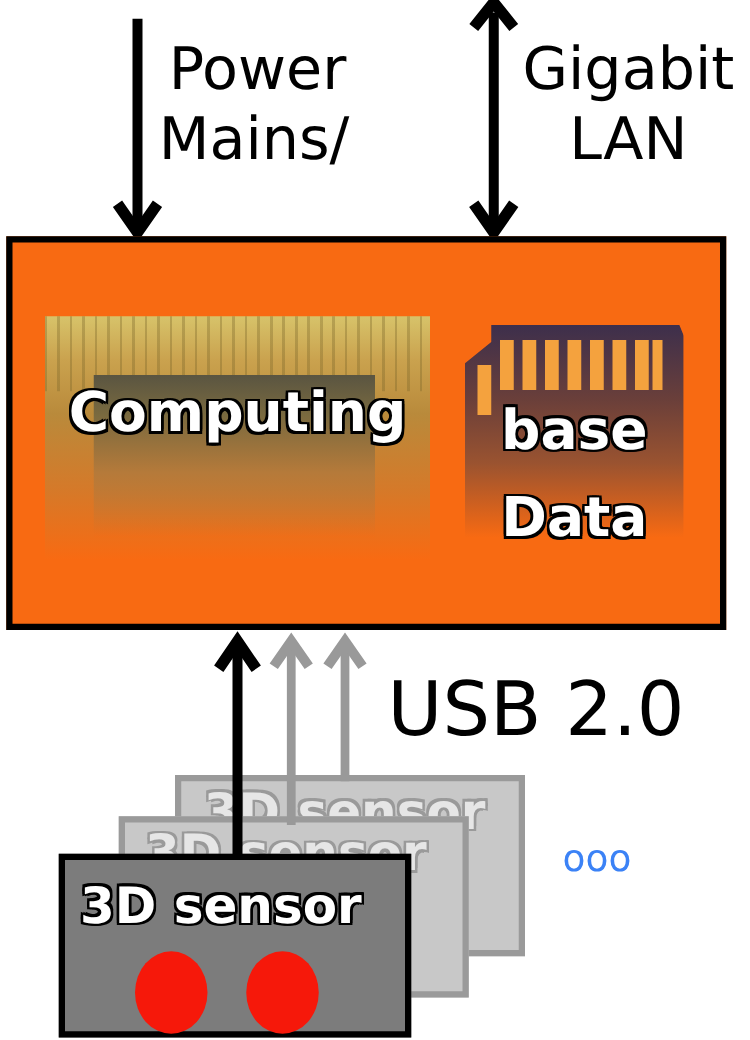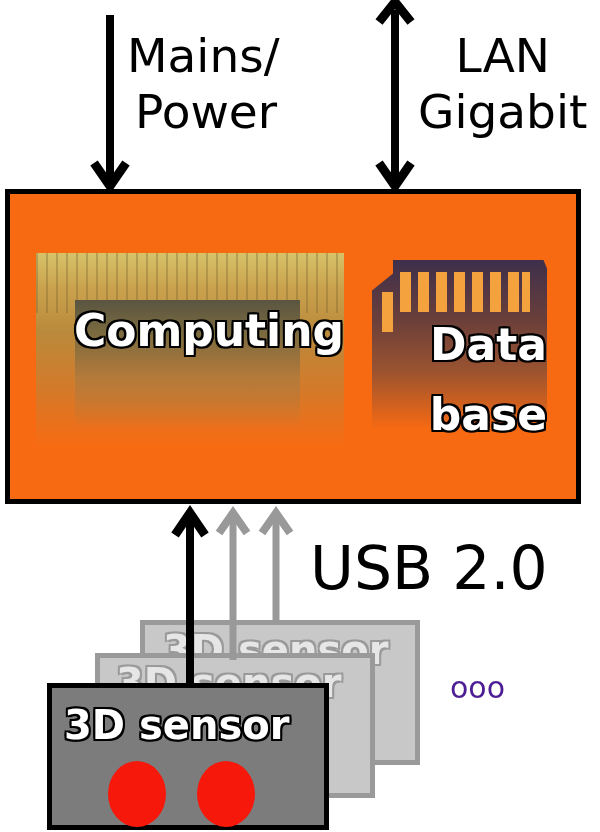--- a/index.html
+++ b/index.html
@@ -16,21 +16,21 @@
   .img-sd { left: 372px; top: 260px; width: 175px; height: 170px;
     background: linear-gradient(180deg, #3d2f4c 0%, #6a3f3a 35%, #9a5330 65%, #f86a12 100%);
     clip-path: polygon(12% 0, 98% 0, 100% 5%, 100% 100%, 0 100%, 0 18%, 12% 8%); }
   .sd-pin { position: absolute; top: 12px; width: 11px; height: 40px; background: #f4a23e; }
   .sd-pin.first { top: 32px; }
   .outlined { color: #fff; font-weight: bold; font-family: "DejaVu Sans", sans-serif;
     text-shadow: -2px -2px 0 #000, 2px -2px 0 #000, -2px 2px 0 #000, 2px 2px 0 #000,
                  0 2px 0 #000, 0 -2px 0 #000, 2px 0 0 #000, -2px 0 0 #000; }
   .outlined-gray { color: #e6e6e6; font-weight: bold;
     text-shadow: -2px -2px 0 #9a9a9a, 2px -2px 0 #9a9a9a, -2px 2px 0 #9a9a9a, 2px 2px 0 #9a9a9a; }
-  .cpu-text { font-size: 44px; line-height: 58px; text-align: right; }
+  .cpu-text { font-size: 44px; line-height: 58px; text-align: center; }
   .sensor { border: 5px solid #9a9a9a; background: #c8c8c8; }
   .sensor-front { border-color: #000; background: #7c7c7c; }
   .sensor-text { font-size: 40px; line-height: 46px; white-space: nowrap; }
   .led { width: 58px; height: 66px; border-radius: 50%; background: #f6180a; }
   svg.overlay { position: absolute; left: 0; top: 0; }
 </style>
 </head>
 <body>
 
 <svg class="overlay" width="600" height="832">
@@ -41,26 +41,26 @@
   </g>
 
   <g>
     <line x1="395" y1="10" x2="395" y2="180" stroke="#000" stroke-width="8"></line>
     <polyline points="379,22 395,2 411,22" fill="none" stroke="#000" stroke-width="9"></polyline>
     <polyline points="379,163 395,186 411,163" fill="none" stroke="#000" stroke-width="9"></polyline>
   </g>
 </svg>
 
 <div class="abs label-black" style="left:127px; top:28px;">
+  <div style="margin-left:8px;">Power</div>
   <div>Mains/</div>
-  <div style="margin-left:8px;">Power</div>
 </div>
 <div class="abs label-black" style="left:418px; top:28px; text-align:center;">
+  <div>Gigabit</div>
   <div>LAN</div>
-  <div>Gigabit</div>
 </div>
 
 <div class="abs box-main"></div>
 
 <div class="abs img-cpu"></div>
 <div class="abs cpu-lines"></div>
 <div class="abs cpu-die"></div>
 <div class="abs outlined cpu-text" style="left:36px; top:302px; width:308px;">
   <div>Computing</div>
 </div>
@@ -70,22 +70,22 @@
   <div class="sd-pin" style="left:28px;"></div>
   <div class="sd-pin" style="left:46px;"></div>
   <div class="sd-pin" style="left:64px;"></div>
   <div class="sd-pin" style="left:82px;"></div>
   <div class="sd-pin" style="left:100px;"></div>
   <div class="sd-pin" style="left:118px;"></div>
   <div class="sd-pin" style="left:136px;"></div>
   <div class="sd-pin" style="left:150px; width:8px;"></div>
 </div>
 <div class="abs outlined cpu-text" style="left:372px; top:310px; width:175px; line-height:70px;">
+  <div>base</div>
   <div>Data</div>
-  <div>base</div>
 </div>
 
 <div class="abs label-black" style="left:310px; top:540px; font-size:60px;">USB 2.0</div>
 
 <div class="abs sensor" style="left:140px; top:620px; width:270px; height:135px;">
   <div class="outlined-gray sensor-text" style="position:absolute; left:18px; top:2px;">3D sensor</div>
 </div>
 <div class="abs sensor" style="left:95px; top:653px; width:270px; height:135px;">
   <div class="outlined-gray sensor-text" style="position:absolute; left:16px; top:2px;">3D sensor</div>
 </div>
@@ -107,13 +107,13 @@
   <div class="abs led" style="left:145px; top:73px;"></div>
 </div>
 
 <svg class="overlay" width="600" height="832">
   <g>
     <line x1="190" y1="515" x2="190" y2="688" stroke="#000" stroke-width="8"></line>
     <polyline points="175,535 190,513 205,535" fill="none" stroke="#000" stroke-width="9"></polyline>
   </g>
 </svg>
 
-<div class="abs" style="left:450px; top:670px; font-size:30px; color:#4c1d95;">ooo</div>
+<div class="abs" style="left:450px; top:670px; font-size:30px; color:#3b82f6;">ooo</div>
 
 </body></html>

